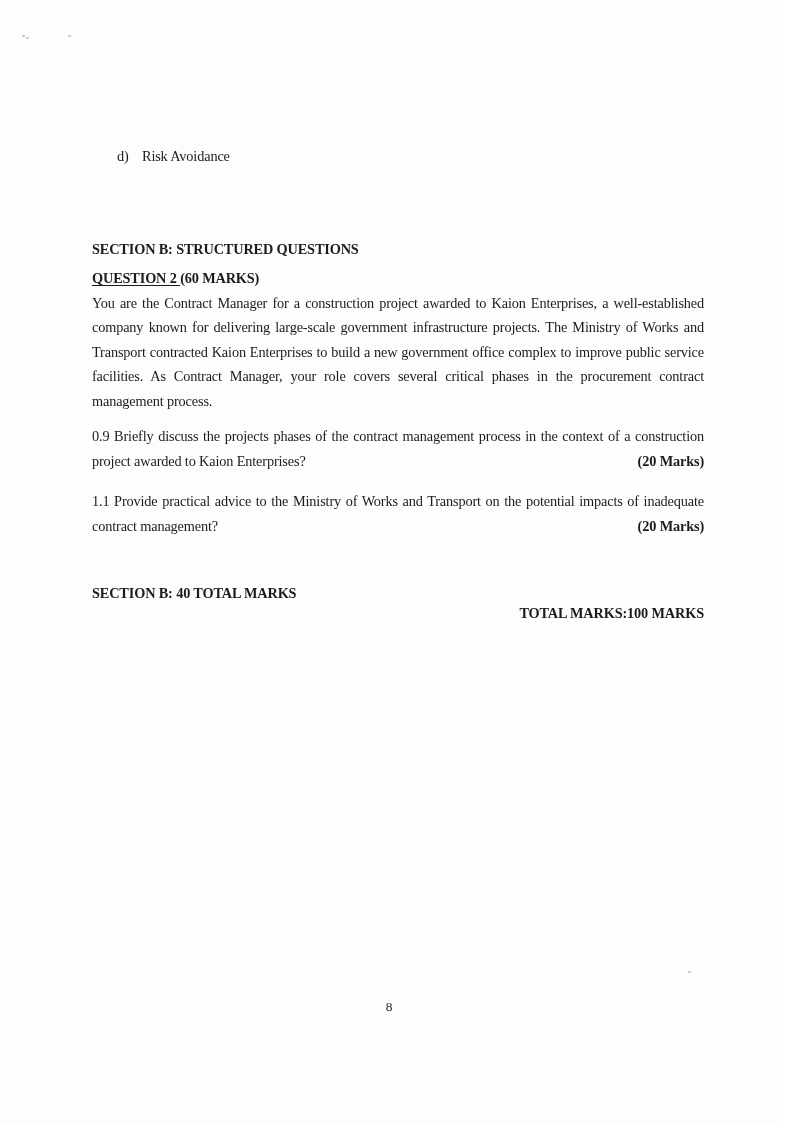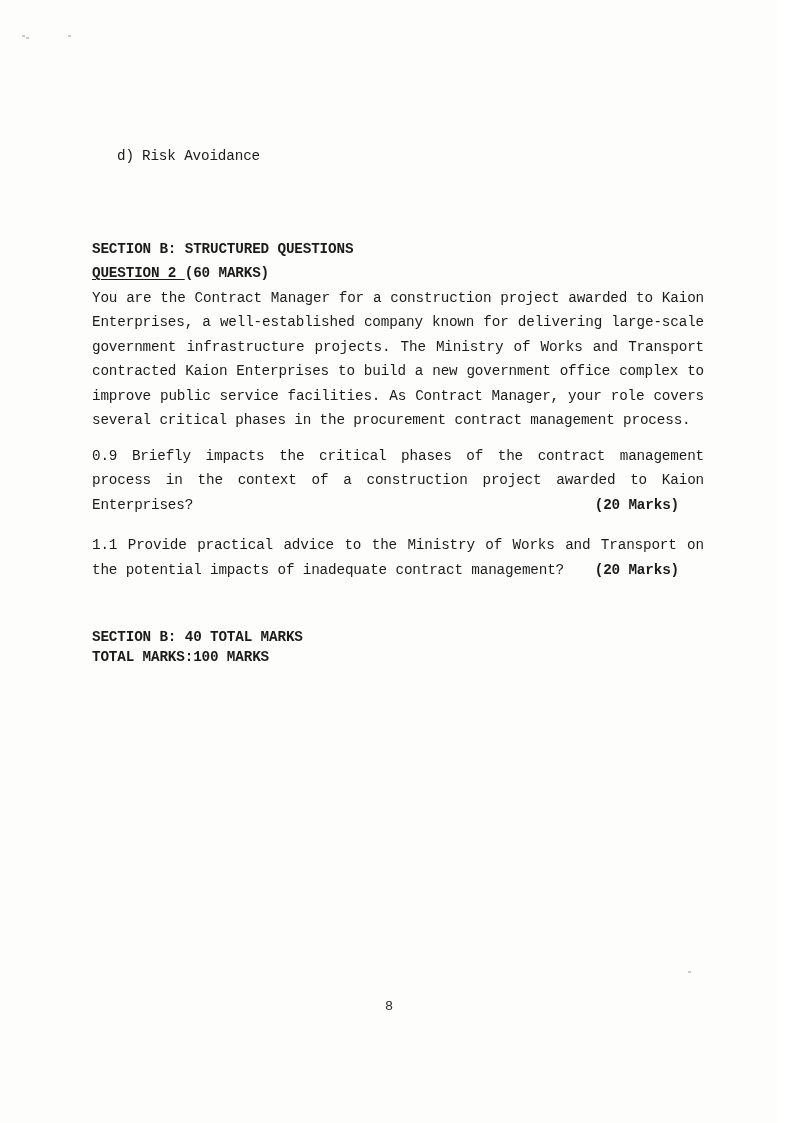--- a/index.html
+++ b/index.html
@@ -5,21 +5,21 @@
   html, body {
     margin: 0;
     padding: 0;
     background: #ffffff;
   }
   .page {
     position: relative;
     width: 778px;
     height: 1123px;
     background: #fdfdfc;
-    font-family: Liberation Mono, monospace;
+    font-family: Liberation Serif, serif;
     font-size: 14.3px;
     letter-spacing: -0.15px;
     color: #1b1b1b;
     overflow: hidden;
   }
   .content-col {
     position: absolute;
     left: 92px;
     top: 144px;
     width: 612px;
@@ -27,41 +27,40 @@
   }
   .justify { text-align: justify; text-justify: inter-word; }
 
   .risk-item { padding-left: 25px; }
   .risk-item .marker { display: inline-block; width: 25px; }
 
   .section-a-total { text-align: right; font-weight: 700; }
 
   .section-b-heading { margin-top: 68px; font-weight: 700; }
 
-  .question-heading { font-weight: 700; }
+  .question-heading { margin-top: 5px; font-weight: 700; }
   .question-heading .underlined {
     text-decoration: underline;
     text-decoration-thickness: 1.2px;
     text-underline-offset: 2px;
   }
 
   .intro-para { }
 
   .question-block { margin-top: 11px; }
   .question-block.second { margin-top: 16px; }
   .question-block::after { content: ""; display: block; clear: both; }
   .marks {
     float: right;
     font-weight: 700;
-    margin-right: 25px;
   }
 
   .section-b-total { margin-top: 43px; font-weight: 700; }
 
-  .total-marks { margin-top: -5px; text-align: left; font-weight: 700; }
+  .total-marks { margin-top: -5px; text-align: right; font-weight: 700; }
 
   .page-number {
     position: absolute;
     left: 0;
     top: 999px;
     width: 100%;
     text-align: center;
     font-size: 13.5px;
     color: #2a2a2a;
   }
@@ -100,21 +99,21 @@
     <div class="section-b-heading">SECTION B: STRUCTURED QUESTIONS</div>
 
     <div class="question-heading">
       <span class="underlined">QUESTION 2 </span><span>(60 MARKS)</span>
     </div>
 
     <div class="intro-para justify">You are the Contract Manager for a construction project awarded to Kaion Enterprises, a well-established company known for delivering large-scale government infrastructure projects. The Ministry of Works and Transport contracted Kaion Enterprises to build a new government office complex to improve public service facilities. As Contract Manager, your role covers several critical phases in the procurement contract management process.</div>
 
     <div class="question-block justify">
       <span>0.9</span>
-      <span>Briefly impacts the critical phases of the contract management process in the context of a construction project awarded to Kaion Enterprises?</span>
+      <span>Briefly discuss the projects phases of the contract management process in the context of a construction project awarded to Kaion Enterprises?</span>
       <span class="marks">(20 Marks)</span>
     </div>
 
     <div class="question-block second justify">
       <span>1.1</span>
       <span>Provide practical advice to the Ministry of Works and Transport on the potential impacts of inadequate contract management?</span>
       <span class="marks">(20 Marks)</span>
     </div>
 
     <div class="section-b-total">SECTION B: 40 TOTAL MARKS</div>

